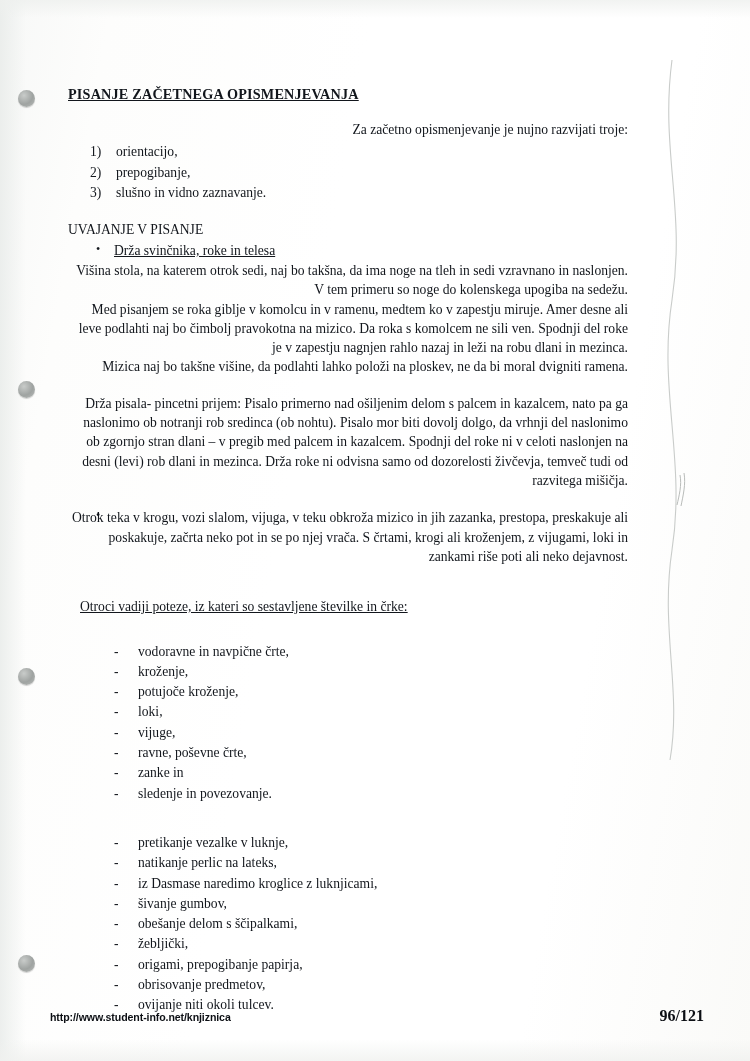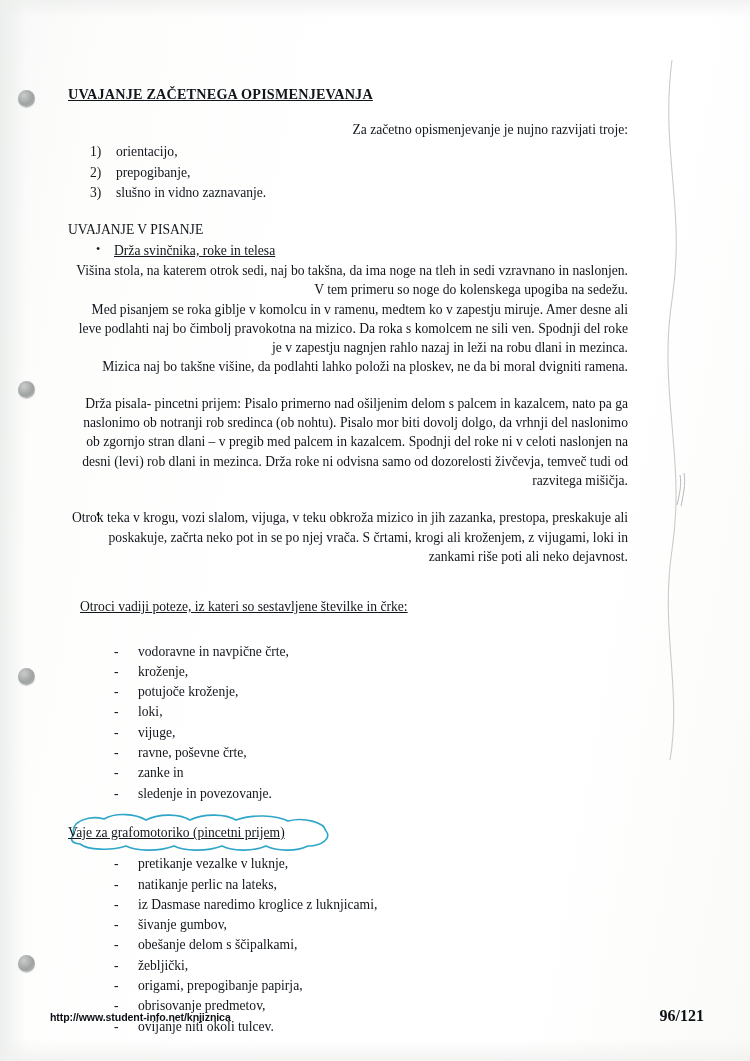--- a/index.html
+++ b/index.html
@@ -172,21 +172,21 @@
   <div class="hole h4"></div>
 
   <svg class="curl" viewBox="0 0 40 700" preserveAspectRatio="none">
     <path d="M20 0 C 8 90, 34 150, 20 240 C 6 330, 34 400, 20 490 C 8 570, 30 630, 18 700" fill="none" stroke="#c9ccca" stroke-width="1.1"></path>
     <path d="M28 415 C 30 425, 27 436, 25 445" fill="none" stroke="#b9bcba" stroke-width="1"></path>
     <path d="M32 413 C 34 424, 31 436, 29 446" fill="none" stroke="#b9bcba" stroke-width="1"></path>
   </svg>
 
   <div class="content">
 
-    <h1 class="doc-title">UVAJANJE ZAČETNEGA OPISMENJEVANJA</h1>
+    <h1 class="doc-title">PISANJE ZAČETNEGA OPISMENJEVANJA</h1>
 
     <p class="para">Za začetno opismenjevanje je nujno razvijati troje:</p>
 
     <ol class="numlist">
       <li>
         <span class="num">1)</span>
         <span>orientacijo,</span>
       </li>
       <li>
         <span class="num">2)</span>
@@ -259,30 +259,20 @@
         <span>zanke in</span>
       </li>
       <li>
         <span class="dash">-</span>
         <span>sledenje in povezovanje.</span>
       </li>
     </ul>
 
     <div class="gap-l"></div>
 
-    <div class="cloud-wrap">
-      <svg width="290" height="42" viewBox="0 0 290 42">
-        <path d="M18 22 C 14 9, 34 3, 48 7 C 60 0, 80 2, 90 8 C 104 1, 124 2, 134 8
-                 C 148 1, 170 2, 180 8 C 196 2, 220 3, 232 9 C 248 5, 268 10, 270 19
-                 C 276 26, 266 34, 252 34 C 240 40, 220 39, 210 34 C 196 40, 176 39, 166 34
-                 C 150 40, 128 39, 118 34 C 102 40, 80 39, 70 34 C 54 39, 32 38, 24 32
-                 C 14 31, 14 26, 18 22 Z" fill="none" stroke="#2ea6c9" stroke-width="1.6" stroke-linecap="round"></path>
-      </svg>
-      <span class="cloud-text">Vaje za grafomotoriko (pincetni prijem)</span>
-    </div>
 
     <div class="gap-m"></div>
 
     <ul class="dashlist">
       <li>
         <span class="dash">-</span>
         <span>pretikanje vezalke v luknje,</span>
       </li>
       <li>
         <span class="dash">-</span>

